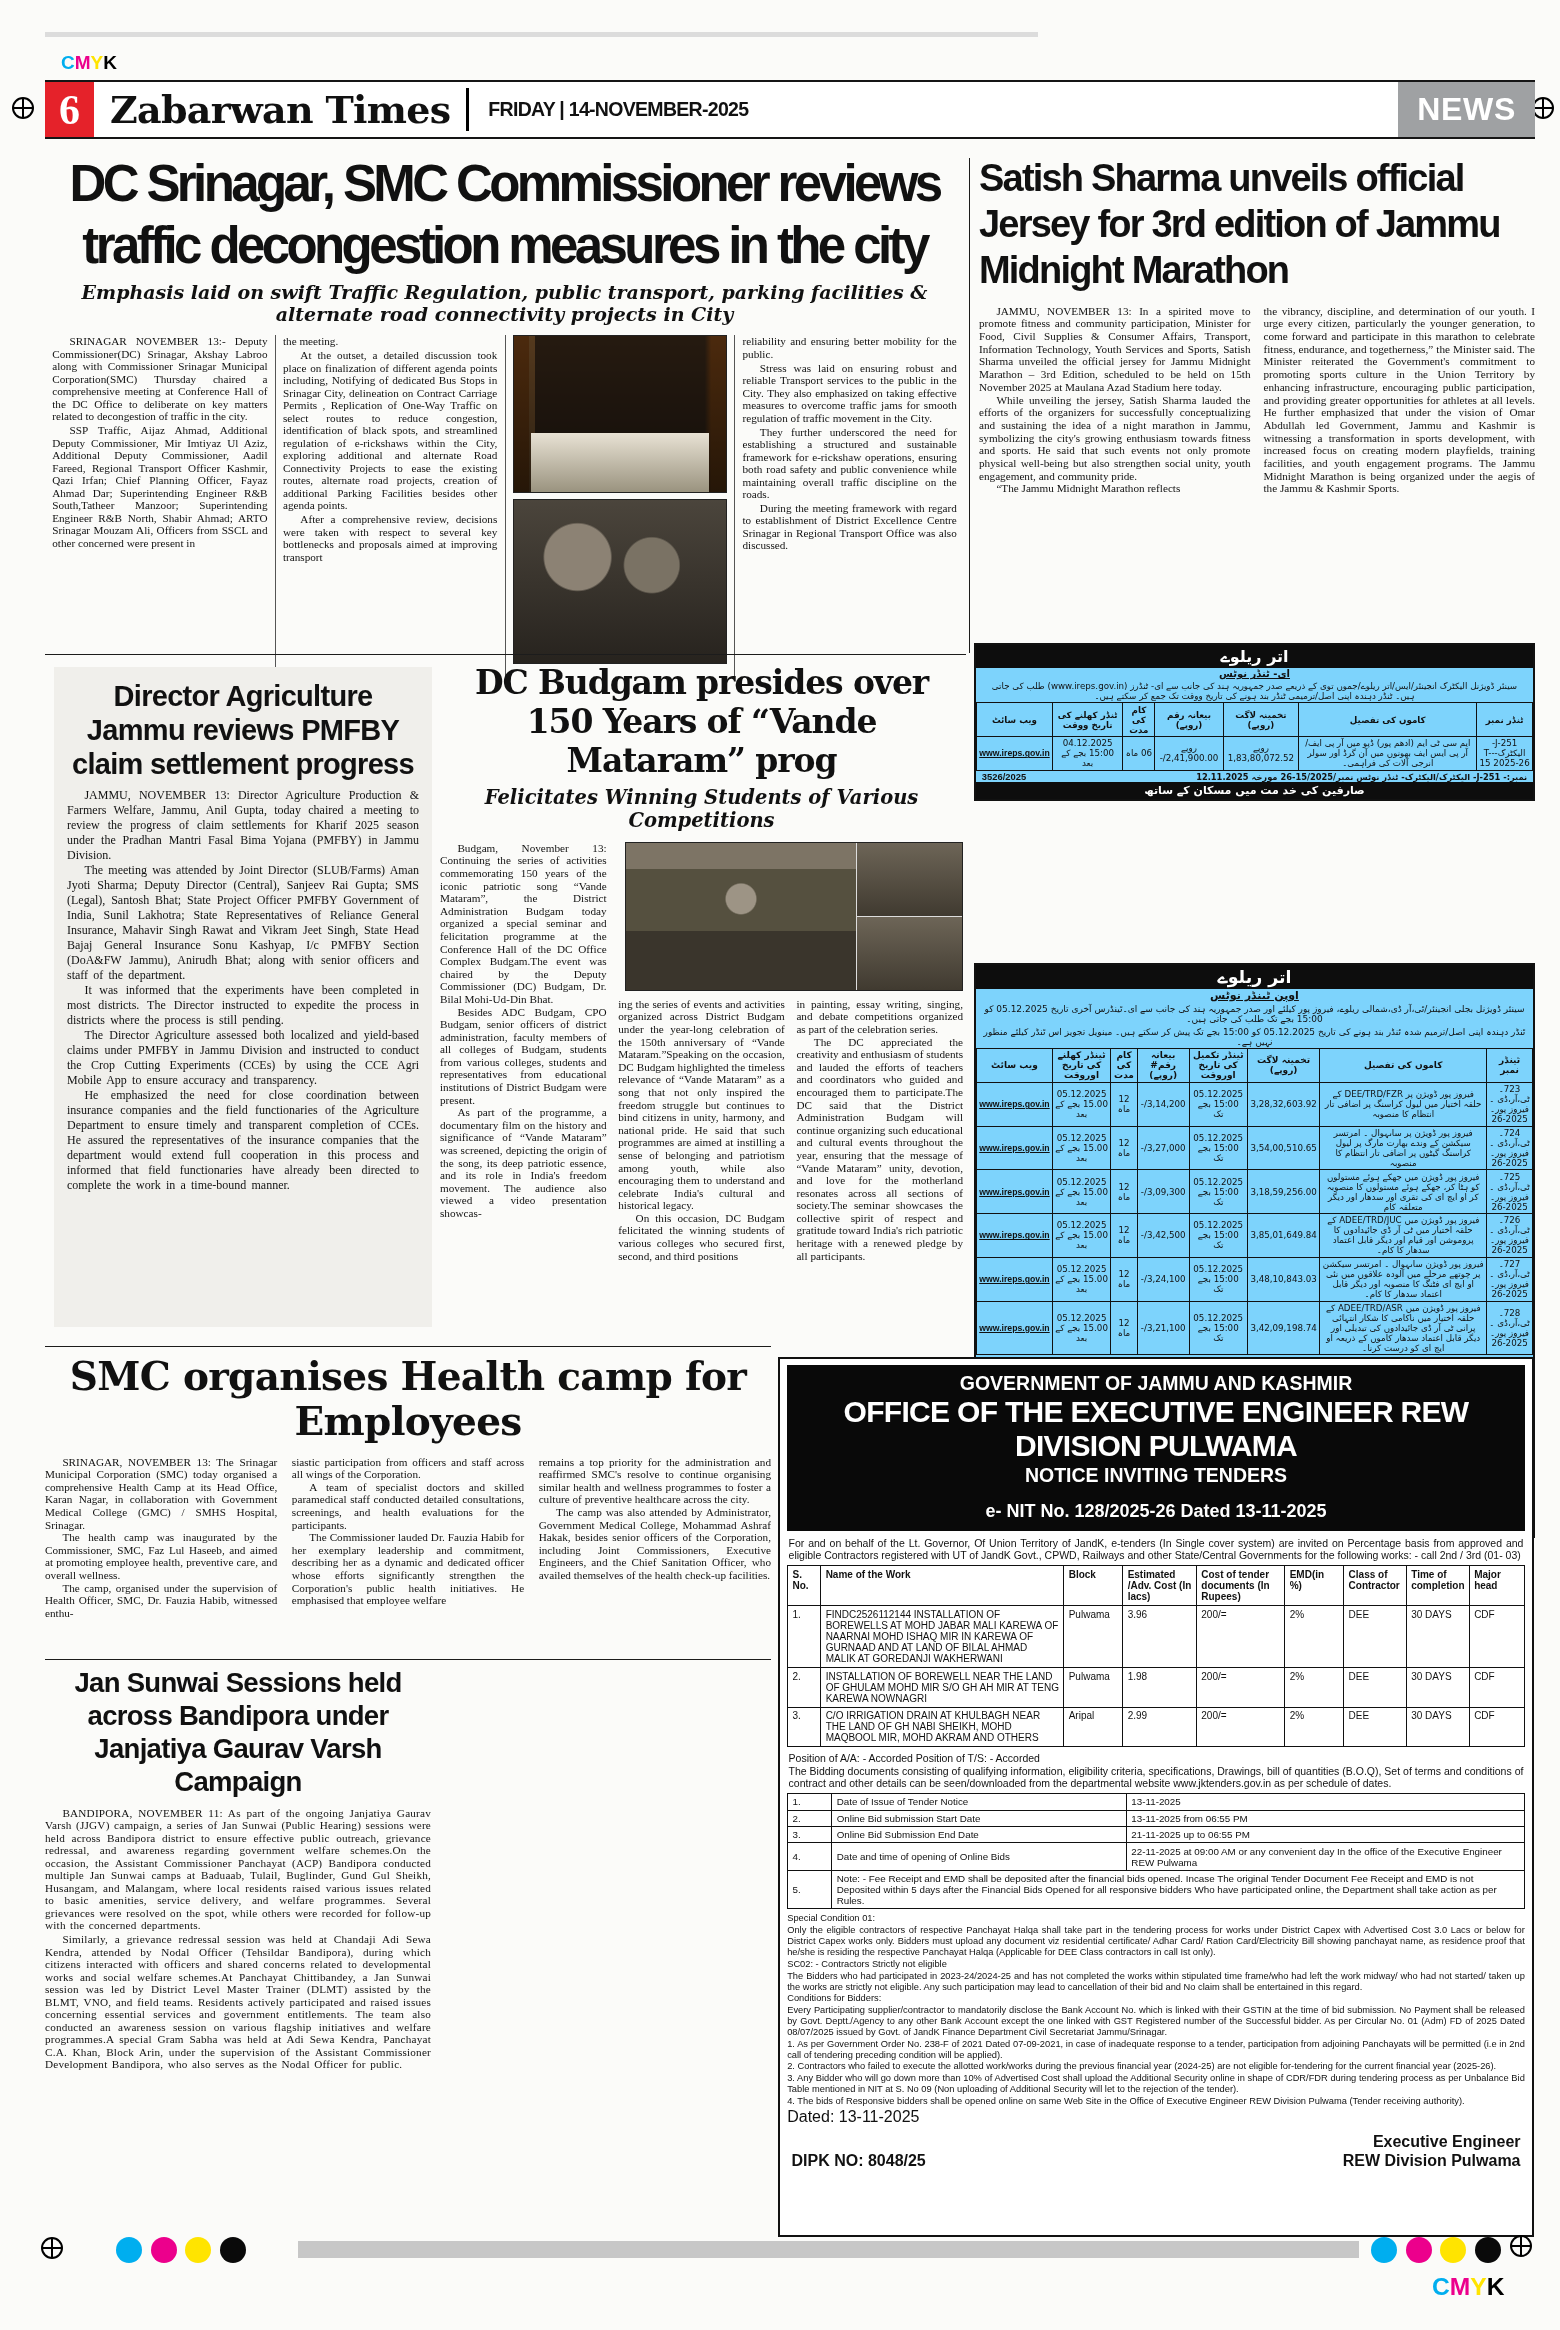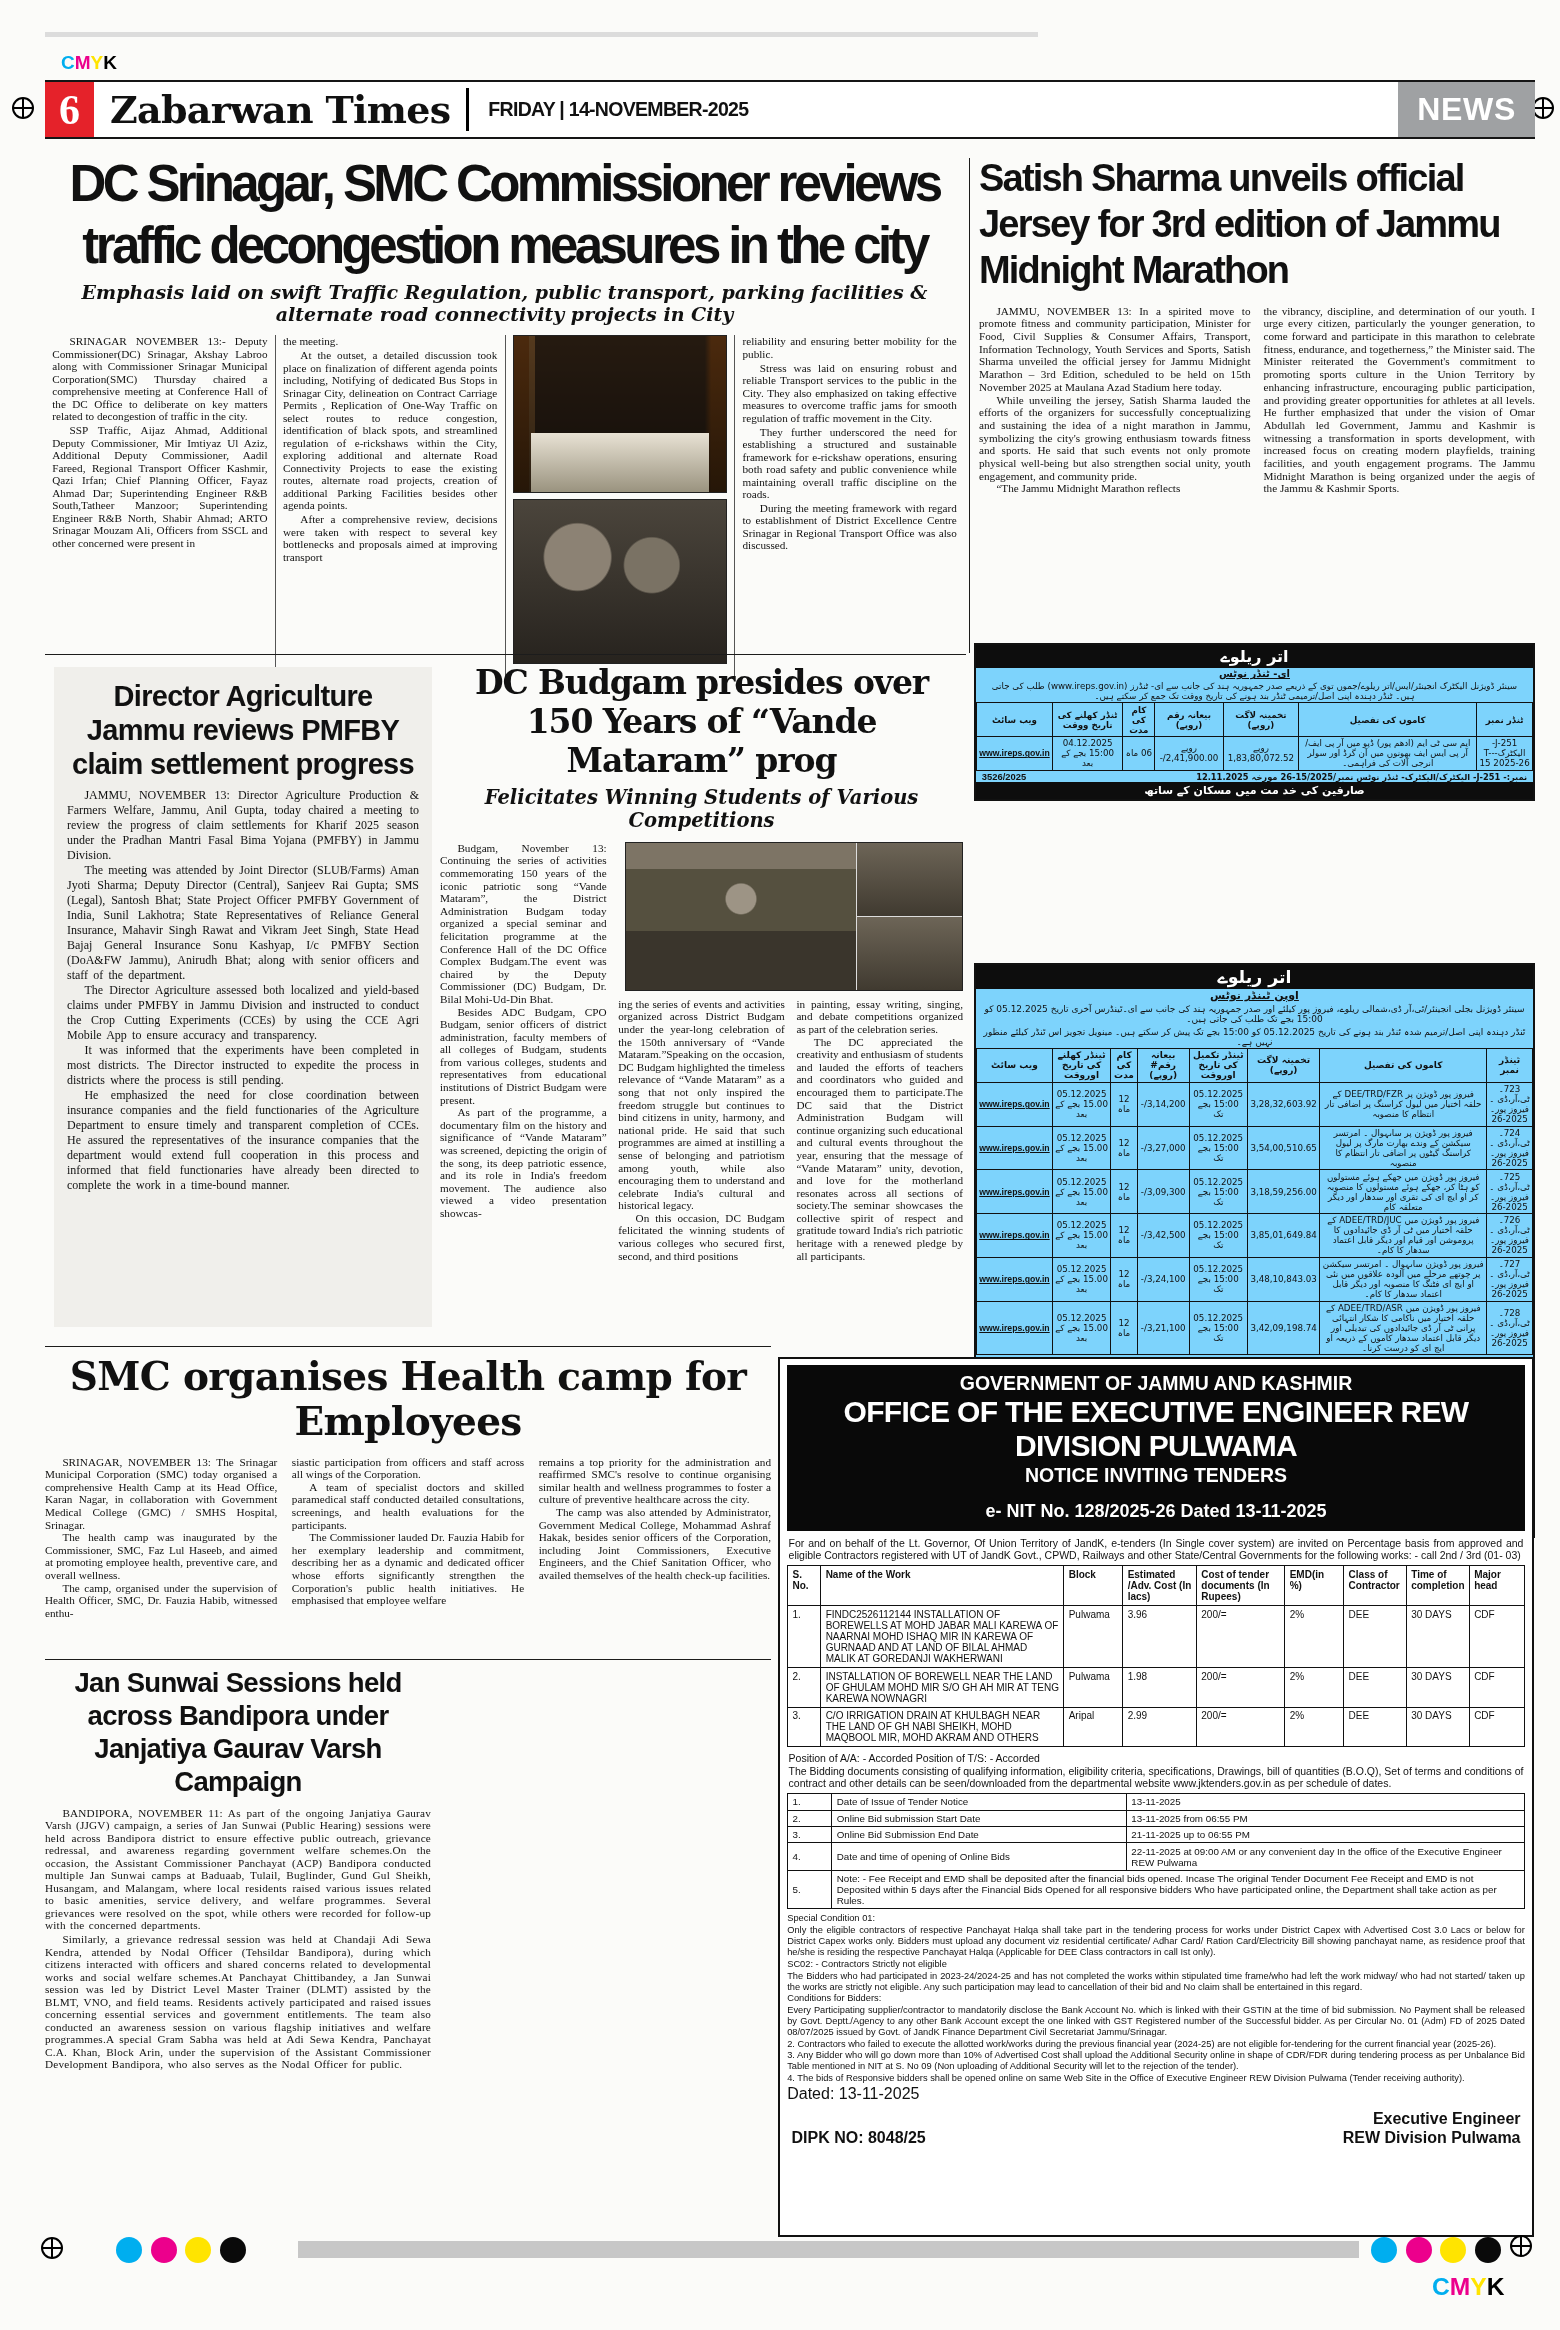--- a/index.html
+++ b/index.html
@@ -193,22 +193,22 @@
   </div>
 </div>
 
 <div class="abs hairline" style="left:45px;top:654px;width:921px;height:1.4px;"></div>
 
 <div class="abs article" id="agri" style="left:54px;top:667px;width:378px;height:660px;">
   <div class="hl cond">Director Agriculture Jammu reviews PMFBY claim settlement progress</div>
   <div class="body">
     <p>JAMMU, NOVEMBER 13: Director Agriculture Production &amp; Farmers Welfare, Jammu, Anil Gupta, today chaired a meeting to review the progress of claim settlements for Kharif 2025 season under the Pradhan Mantri Fasal Bima Yojana (PMFBY) in Jammu Division.</p>
     <p>The meeting was attended by Joint Director (SLUB/Farms) Aman Jyoti Sharma; Deputy Director (Central), Sanjeev Rai Gupta; SMS (Legal), Santosh Bhat; State Project Officer PMFBY Government of India, Sunil Lakhotra; State Representatives of Reliance General Insurance, Mahavir Singh Rawat and Vikram Jeet Singh, State Head Bajaj General Insurance Sonu Kashyap, I/c PMFBY Section (DoA&amp;FW Jammu), Anirudh Bhat; along with senior officers and staff of the department.</p>
+    <p>It was informed that the experiments have been completed in most districts. The Director instructed to expedite the process in districts where the process is still pending.</p>
     <p>The Director Agriculture assessed both localized and yield-based claims under PMFBY in Jammu Division and instructed to conduct the Crop Cutting Experiments (CCEs) by using the CCE Agri Mobile App to ensure accuracy and transparency.</p>
-    <p>It was informed that the experiments have been completed in most districts. The Director instructed to expedite the process in districts where the process is still pending.</p>
     <p>He emphasized the need for close coordination between insurance companies and the field functionaries of the Agriculture Department to ensure timely and transparent completion of CCEs. He assured the representatives of the insurance companies that the department would extend full cooperation in this process and informed that field functionaries have already been directed to complete the work in a time-bound manner.</p>
   </div>
 </div>
 
 <div class="abs article serifhead-zone" id="budgam" style="left:440px;top:663px;width:523px;">
   <div class="hl serifhead">DC Budgam presides over 150 Years of “Vande Mataram” prog</div>
   <div class="sub">Felicitates Winning Students of Various Competitions</div>
   <div class="body">
     <div class="ph-budgam">
       <div class="main"></div>
@@ -461,20 +461,21 @@
     </tr>
   </tbody>
     </table>
   <div class="conds">
     <p>Special Condition 01:</p>
     <p> Only the eligible contractors of respective Panchayat Halqa shall take part in the tendering process for works under District Capex with Advertised Cost 3.0 Lacs or below for District Capex works only. Bidders must upload any document viz residential certificate/ Adhar Card/ Ration Card/Electricity Bill showing panchayat name, as residence proof that he/she is residing the respective Panchayat Halqa (Applicable for DEE Class contractors in call Ist only).</p>
     <p>SC02: - Contractors Strictly not eligible</p>
     <p>The Bidders who had participated in 2023-24/2024-25 and has not completed the works within stipulated time frame/who had left the work midway/ who had not started/ taken up the works are strictly not eligible. Any such participation may lead to cancellation of their bid and No claim shall be entertained in this regard.</p>
     <p>Conditions for Bidders:</p>
     <p>Every Participating supplier/contractor to mandatorily disclose the Bank Account No. which is linked with their GSTIN at the time of bid submission. No Payment shall be released by Govt. Deptt./Agency to any other Bank Account except the one linked with GST Registered number of the Successful bidder. As per Circular No. 01 (Adm) FD of 2025 Dated 08/07/2025 issued by Govt. of JandK Finance Department Civil Secretariat Jammu/Srinagar.</p>
+    <p>1. As per Government Order No. 238-F of 2021 Dated 07-09-2021, in case of inadequate response to a tender, participation from adjoining Panchayats will be permitted (i.e in 2nd call of tendering preceding condition will be applied).</p>
     <p>2. Contractors who failed to execute the allotted work/works during the previous financial year (2024-25) are not eligible for-tendering for the current financial year (2025-26).</p>
     <p>3. Any Bidder who will go down more than 10% of Advertised Cost shall upload the Additional Security online in shape of CDR/FDR during tendering process as per Unbalance Bid Table mentioned in NIT at S. No 09 (Non uploading of Additional Security will let to the rejection of the tender).</p>
     <p>4. The bids of Responsive bidders shall be opened online on same Web Site in the Office of Executive Engineer REW Division Pulwama (Tender receiving authority).</p>
   </div>
   <div class="dated">Dated: 13-11-2025</div>
   <div class="sigrow">
     <div class="dipk">DIPK NO: 8048/25</div>
     <div class="sig">
       <div>Executive Engineer</div>
       <div>REW Division Pulwama</div>

